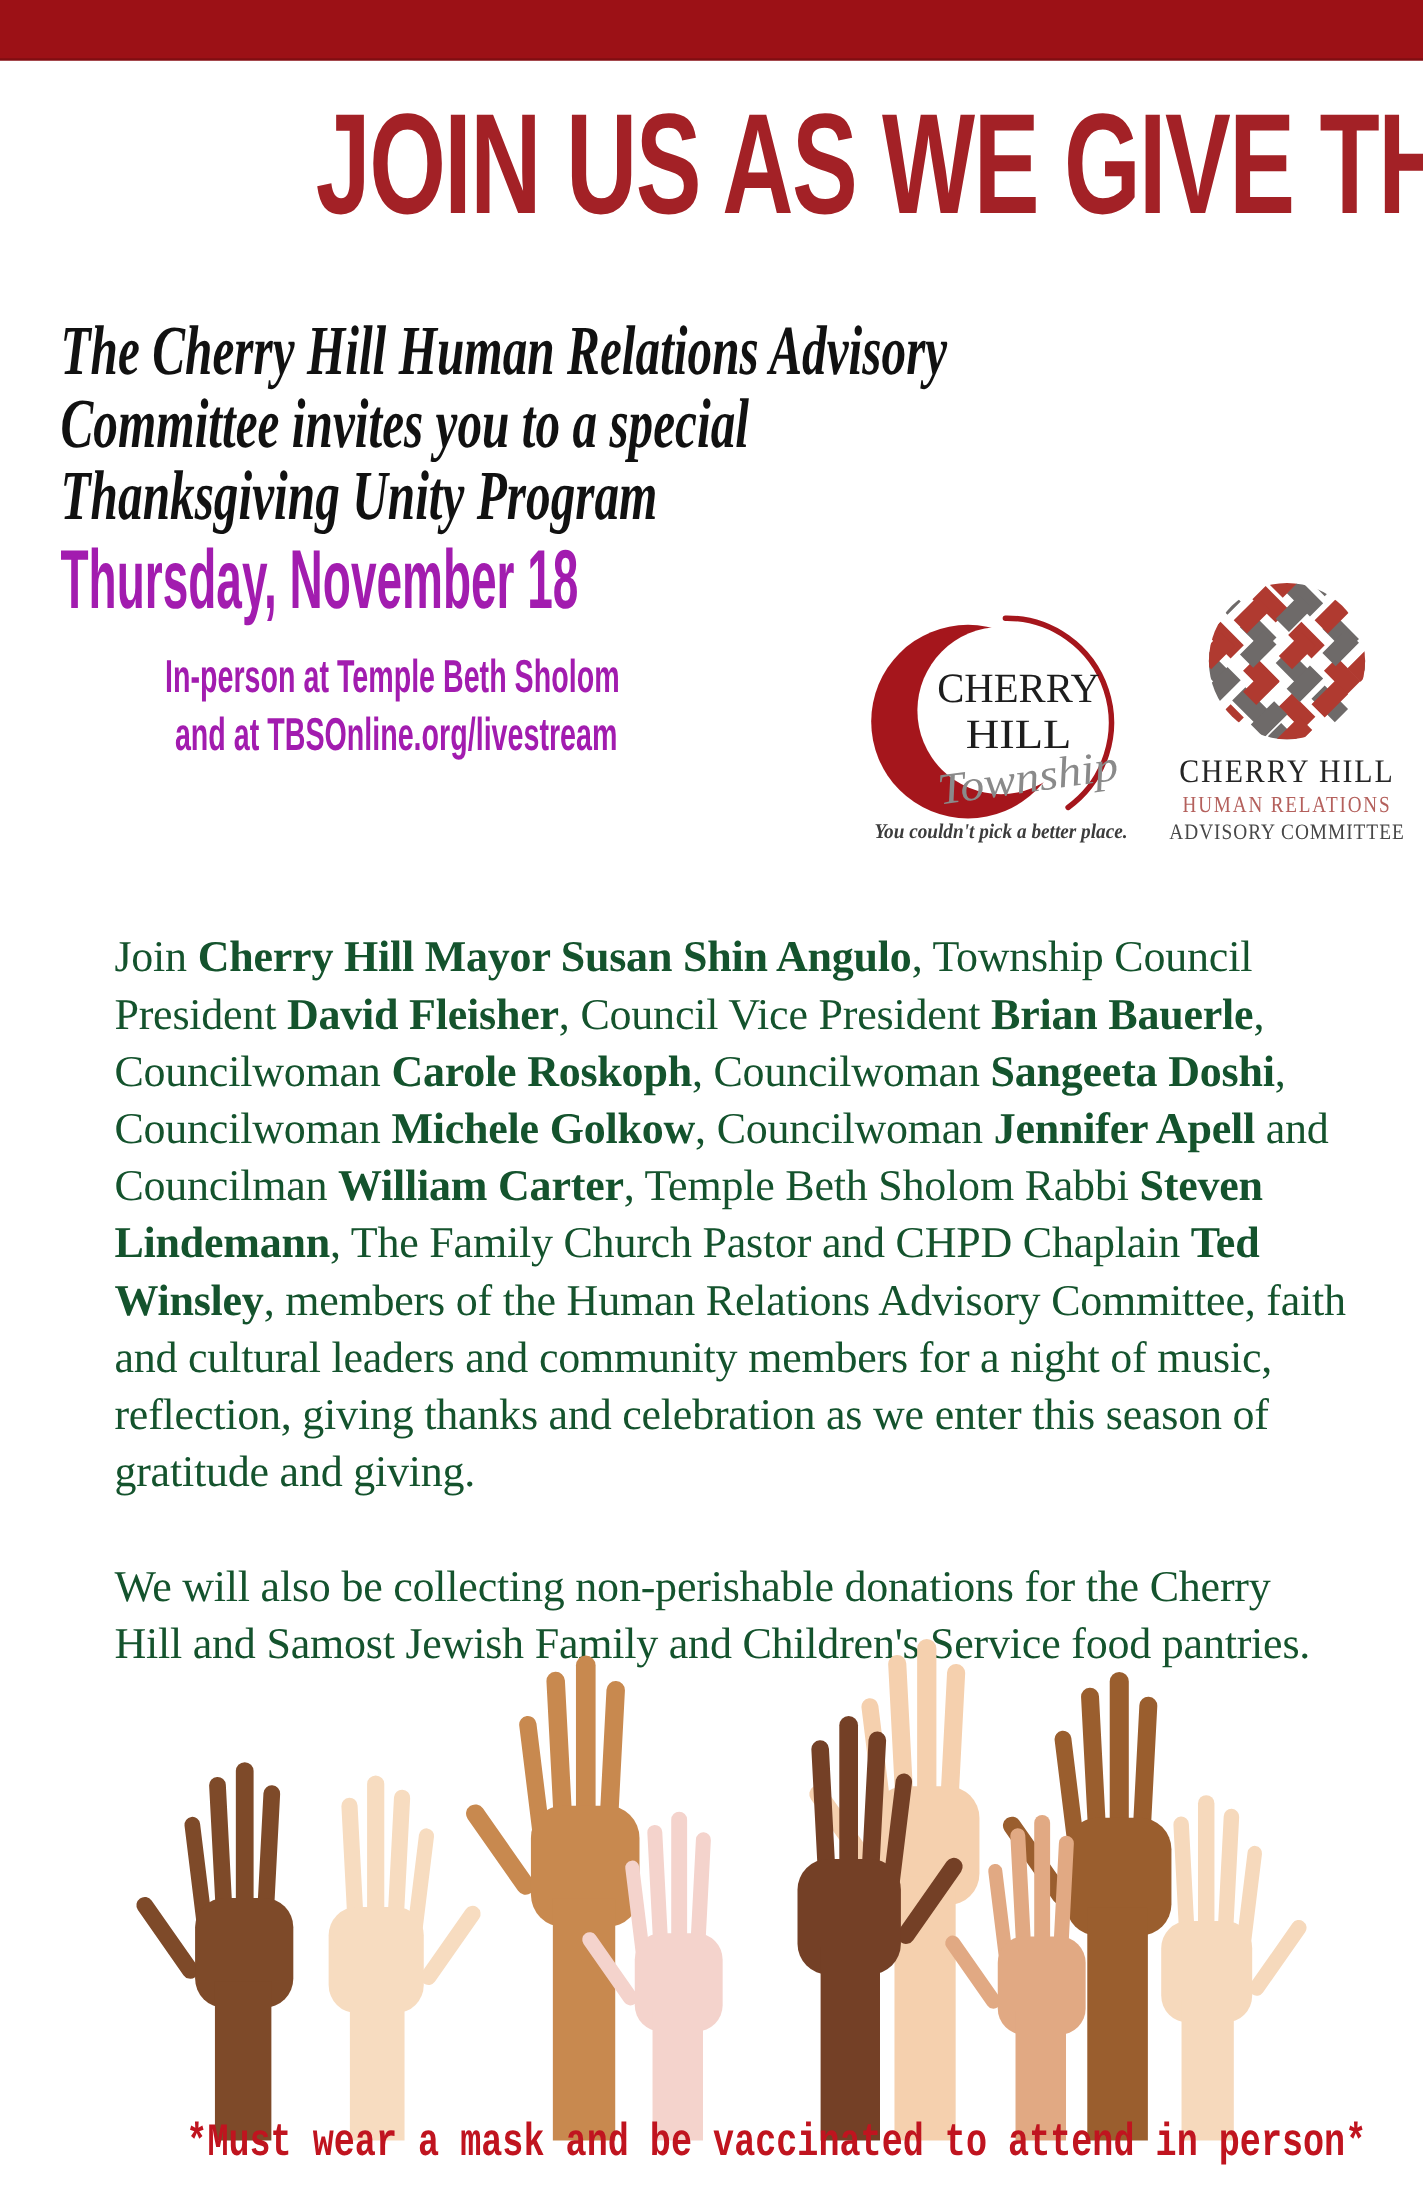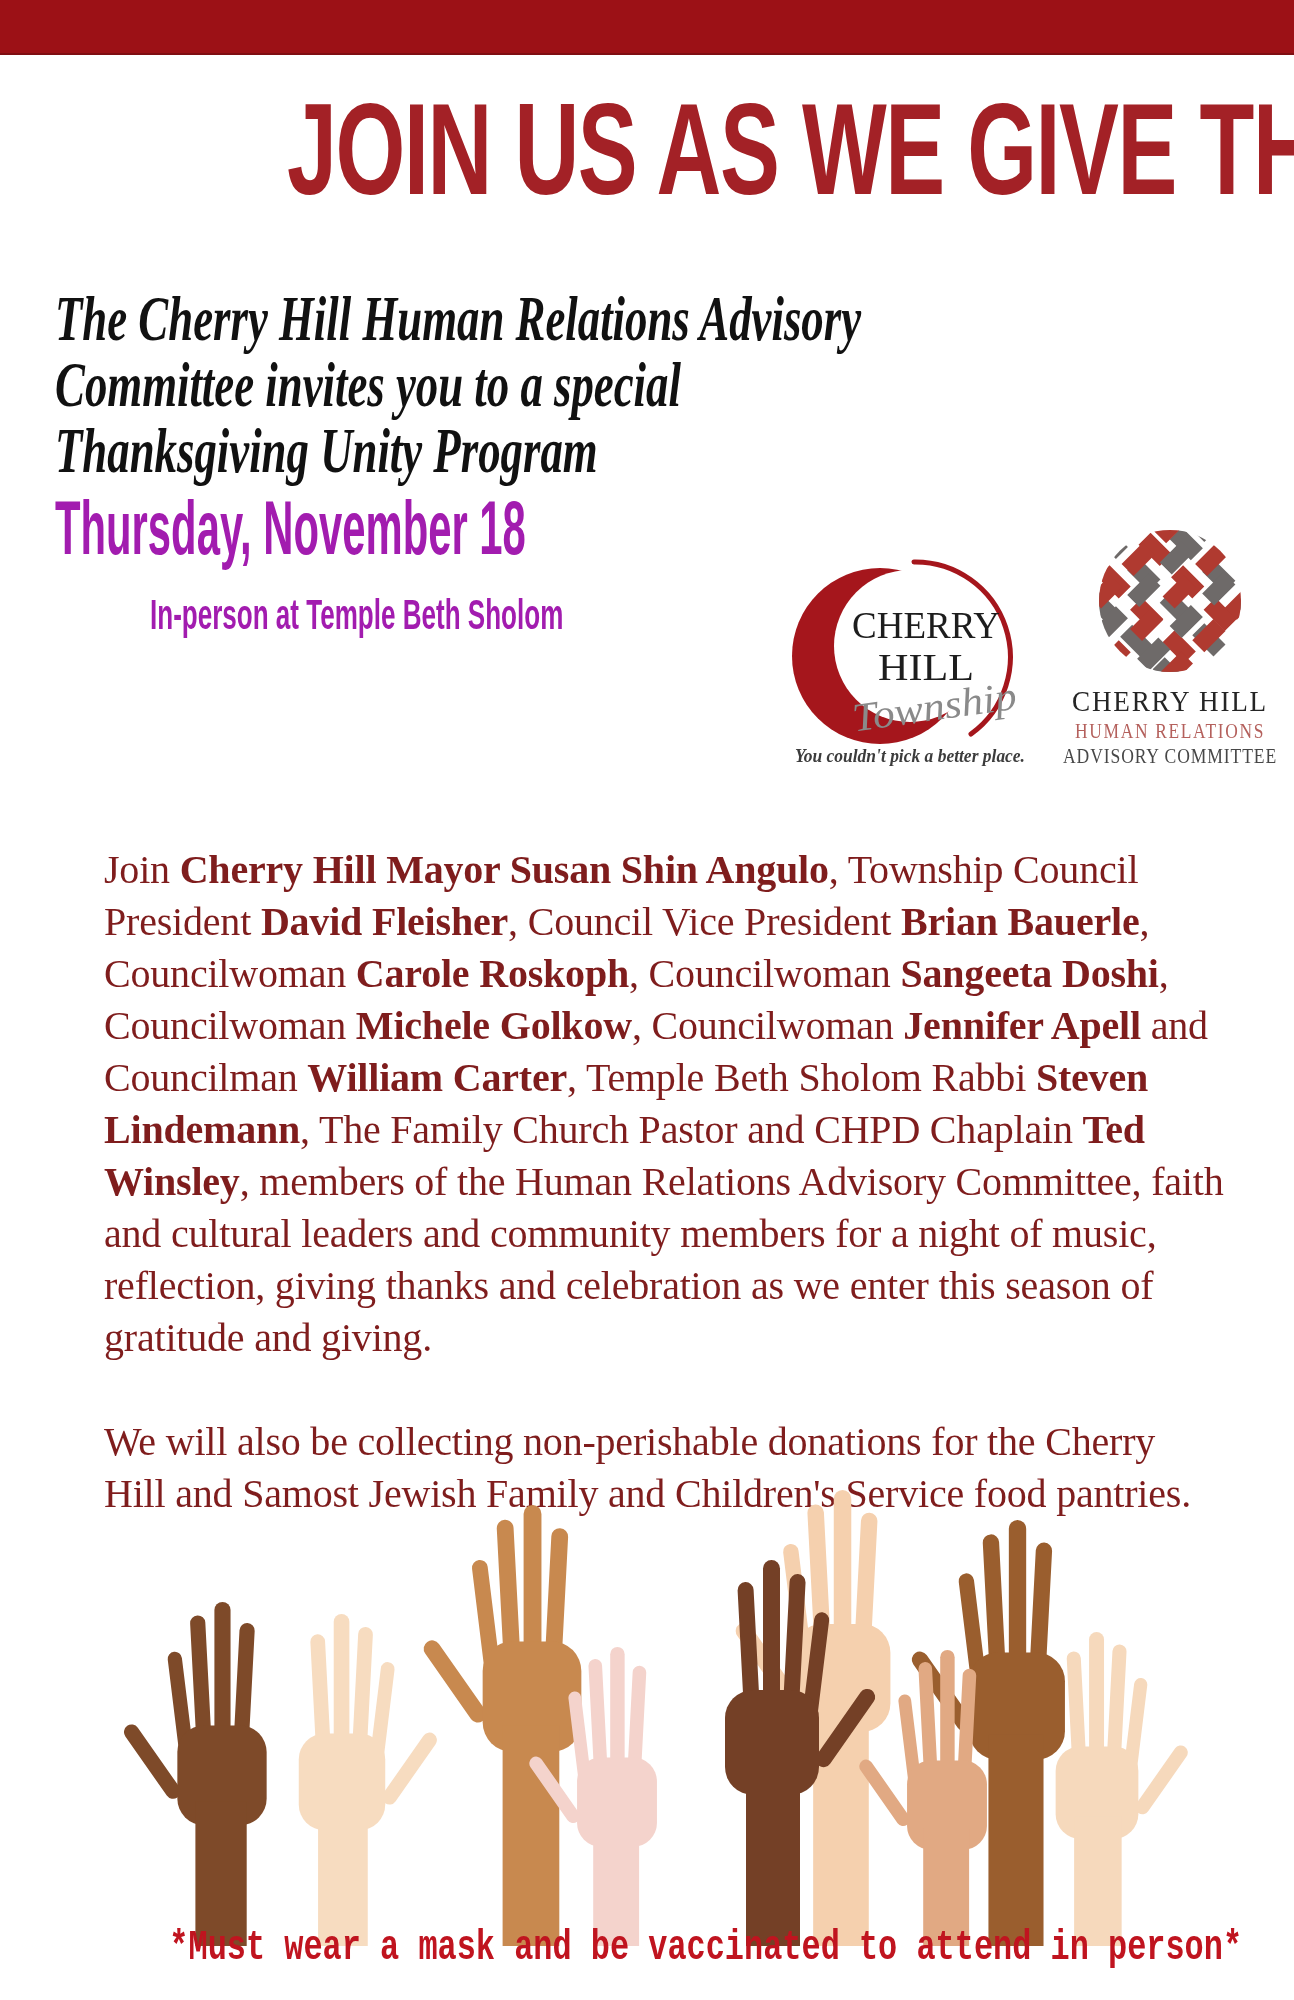--- a/index.html
+++ b/index.html
@@ -83,20 +83,21 @@
   <div class="line"><span class="condense">Committee invites you to a special</span></div>
   <div class="line"><span class="condense">Thanksgiving Unity Program</span></div>
 </div>
 
 <div class="abs event" style="color: #a21caf;">
   <div class="big">
     <div class="line"><span class="condense">Thursday, November 18</span></div>
   </div>
   <div class="small">
     <div class="line"><span class="condense">In-person at Temple Beth Sholom</span></div>
+    <div class="line"><span class="condense">and at TBSOnline.org/livestream</span></div>
   </div>
 </div>
 
 <svg class="abs logo-township" viewBox="0 0 244 252" xmlns="http://www.w3.org/2000/svg">
   <defs>
     <mask id="crescent-mask">
       <rect x="-10" y="-10" width="264" height="272" fill="#ffffff"></rect>
       <circle cx="122" cy="112" r="76" fill="#000000"></circle>
     </mask>
   </defs>
@@ -130,21 +131,21 @@
       <line x1="34" y1="75" x2="214" y2="75" stroke-dashoffset="4" stroke="#b03a30"></line>
       <line x1="34" y1="101" x2="214" y2="101" stroke-dashoffset="20" stroke="#6e6a69"></line>
       <line x1="34" y1="127" x2="214" y2="127" stroke-dashoffset="14" stroke="#b03a30"></line>
     </g>
   </g>
   <text x="124" y="185" text-anchor="middle" textLength="196" lengthAdjust="spacingAndGlyphs" font-family="Liberation Serif, serif" font-size="30" letter-spacing="2" fill="#252525">CHERRY HILL</text>
   <text x="124" y="212" text-anchor="middle" textLength="190" lengthAdjust="spacingAndGlyphs" font-family="Liberation Serif, serif" font-size="21" letter-spacing="2" fill="#b4605c">HUMAN RELATIONS</text>
   <text x="124" y="237" text-anchor="middle" textLength="214" lengthAdjust="spacingAndGlyphs" font-family="Liberation Serif, serif" font-size="20" letter-spacing="1" fill="#474747">ADVISORY COMMITTEE</text>
 </svg>
 
-<div class="abs bodytext" style="color: #7f1d1d;">
+<div class="abs bodytext" style="color: #14532d;">
   <p><span>Join </span><b>Cherry Hill Mayor Susan Shin Angulo</b><span>, Township Council President </span><b>David Fleisher</b><span>, Council Vice President </span><b>Brian Bauerle</b><span>, Councilwoman </span><b>Carole Roskoph</b><span>, Councilwoman </span><b>Sangeeta Doshi</b><span>, Councilwoman </span><b>Michele Golkow</b><span>, Councilwoman </span><b>Jennifer Apell</b><span> and Councilman </span><b>William Carter</b><span>, Temple Beth Sholom Rabbi </span><b>Steven Lindemann</b><span>, The Family Church Pastor and CHPD Chaplain </span><b>Ted Winsley</b><span>, members of the Human Relations Advisory Committee, faith and cultural leaders and community members for a night of music, reflection, giving thanks and celebration as we enter this season of gratitude and giving.</span></p>
   <p>We will also be collecting non-perishable donations for the Cherry Hill and Samost Jewish Family and Children's Service food pantries.</p>
 </div>
 
 <svg class="abs hands" id="hands-svg" viewBox="0 0 1120 464" xmlns="http://www.w3.org/2000/svg">
   <defs>
     <g id="hand-shape">
       <rect x="14" y="52" width="15" height="125" rx="7.5" transform="rotate(-7 21 110)"></rect>
       <rect x="35" y="14" width="16" height="155" rx="8" transform="rotate(-3 43 90)"></rect>
       <rect x="57" y="0" width="17" height="168" rx="8.5"></rect>

